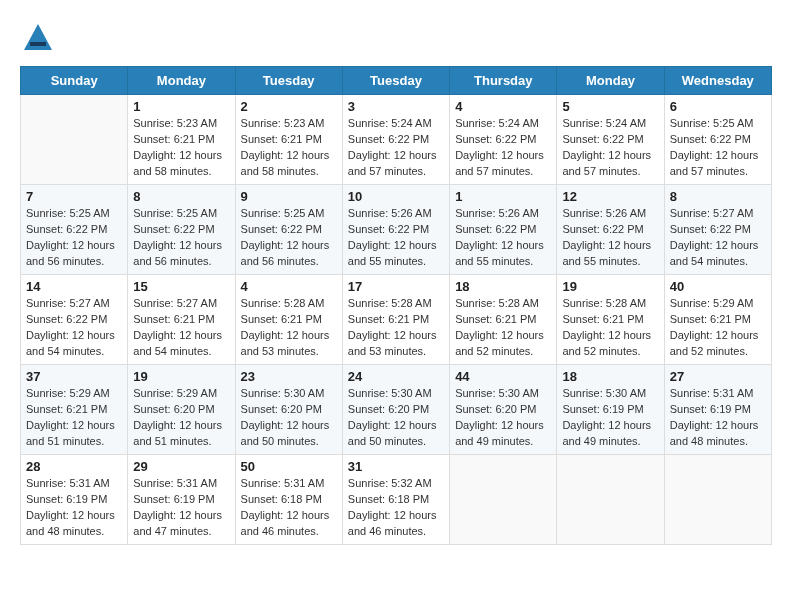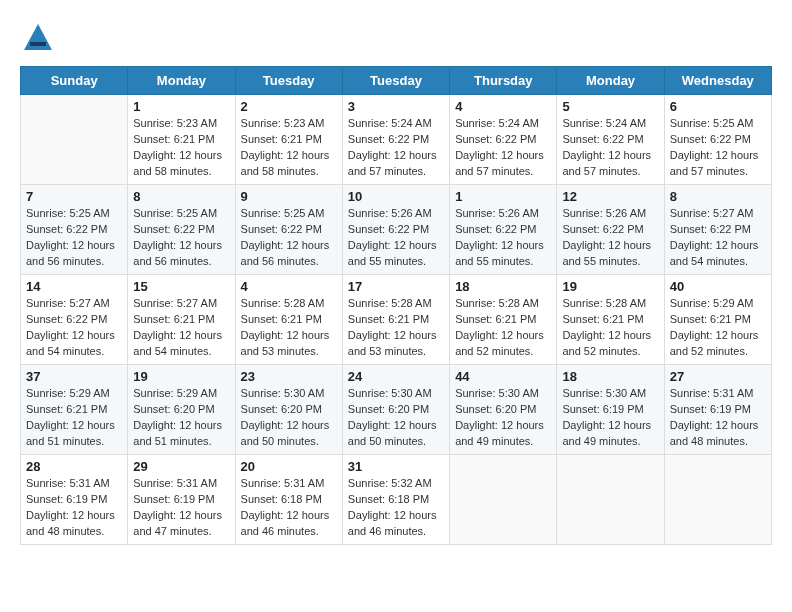--- a/index.html
+++ b/index.html
@@ -333,21 +333,21 @@
 and 48 minutes.</div>
         </td>
         <td>
           <div class="day-number">29</div>
           <div class="day-info" style="white-space: pre-line;">Sunrise: 5:31 AM
 Sunset: 6:19 PM
 Daylight: 12 hours
 and 47 minutes.</div>
         </td>
         <td>
-          <div class="day-number">20</div>
+          <div class="day-number">50</div>
           <div class="day-info" style="white-space: pre-line;">Sunrise: 5:31 AM
 Sunset: 6:18 PM
 Daylight: 12 hours
 and 46 minutes.</div>
         </td>
         <td>
           <div class="day-number">31</div>
           <div class="day-info" style="white-space: pre-line;">Sunrise: 5:32 AM
 Sunset: 6:18 PM
 Daylight: 12 hours

